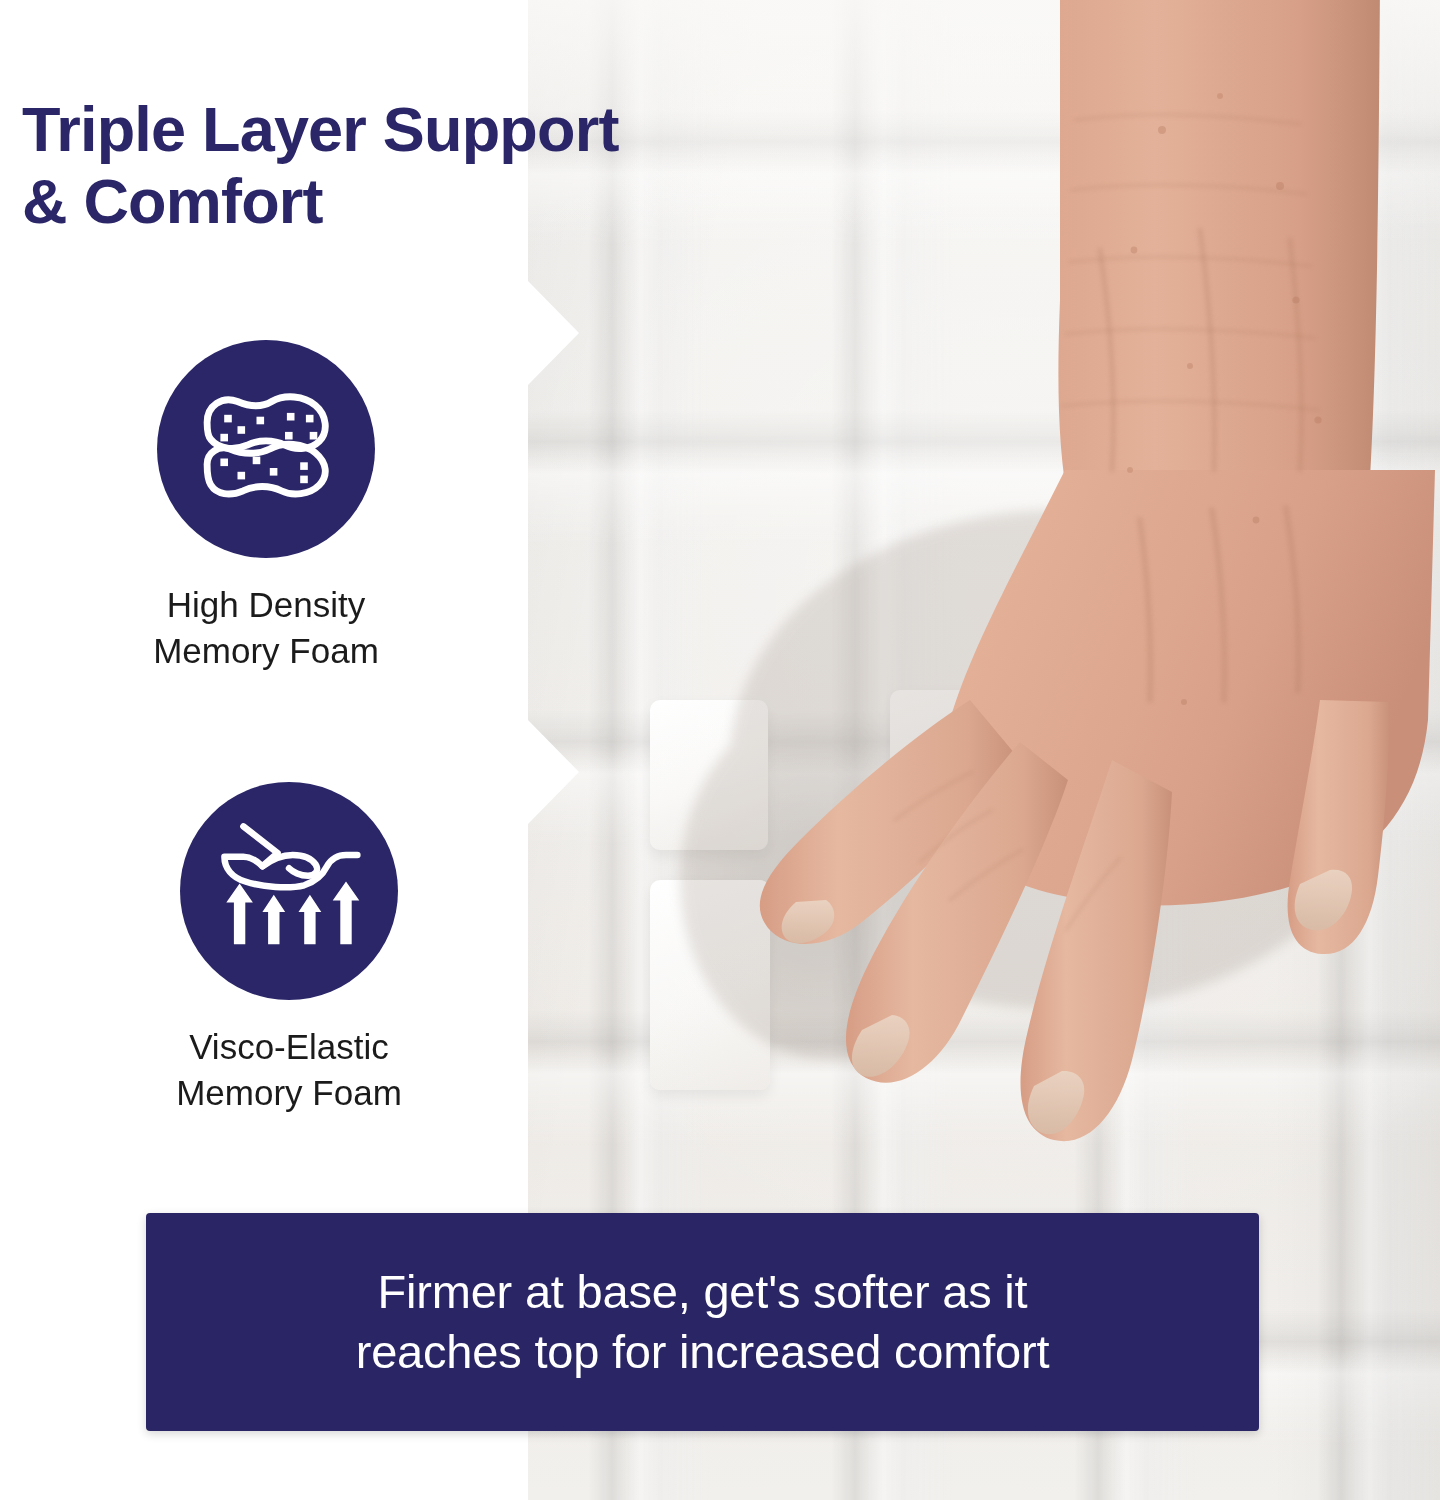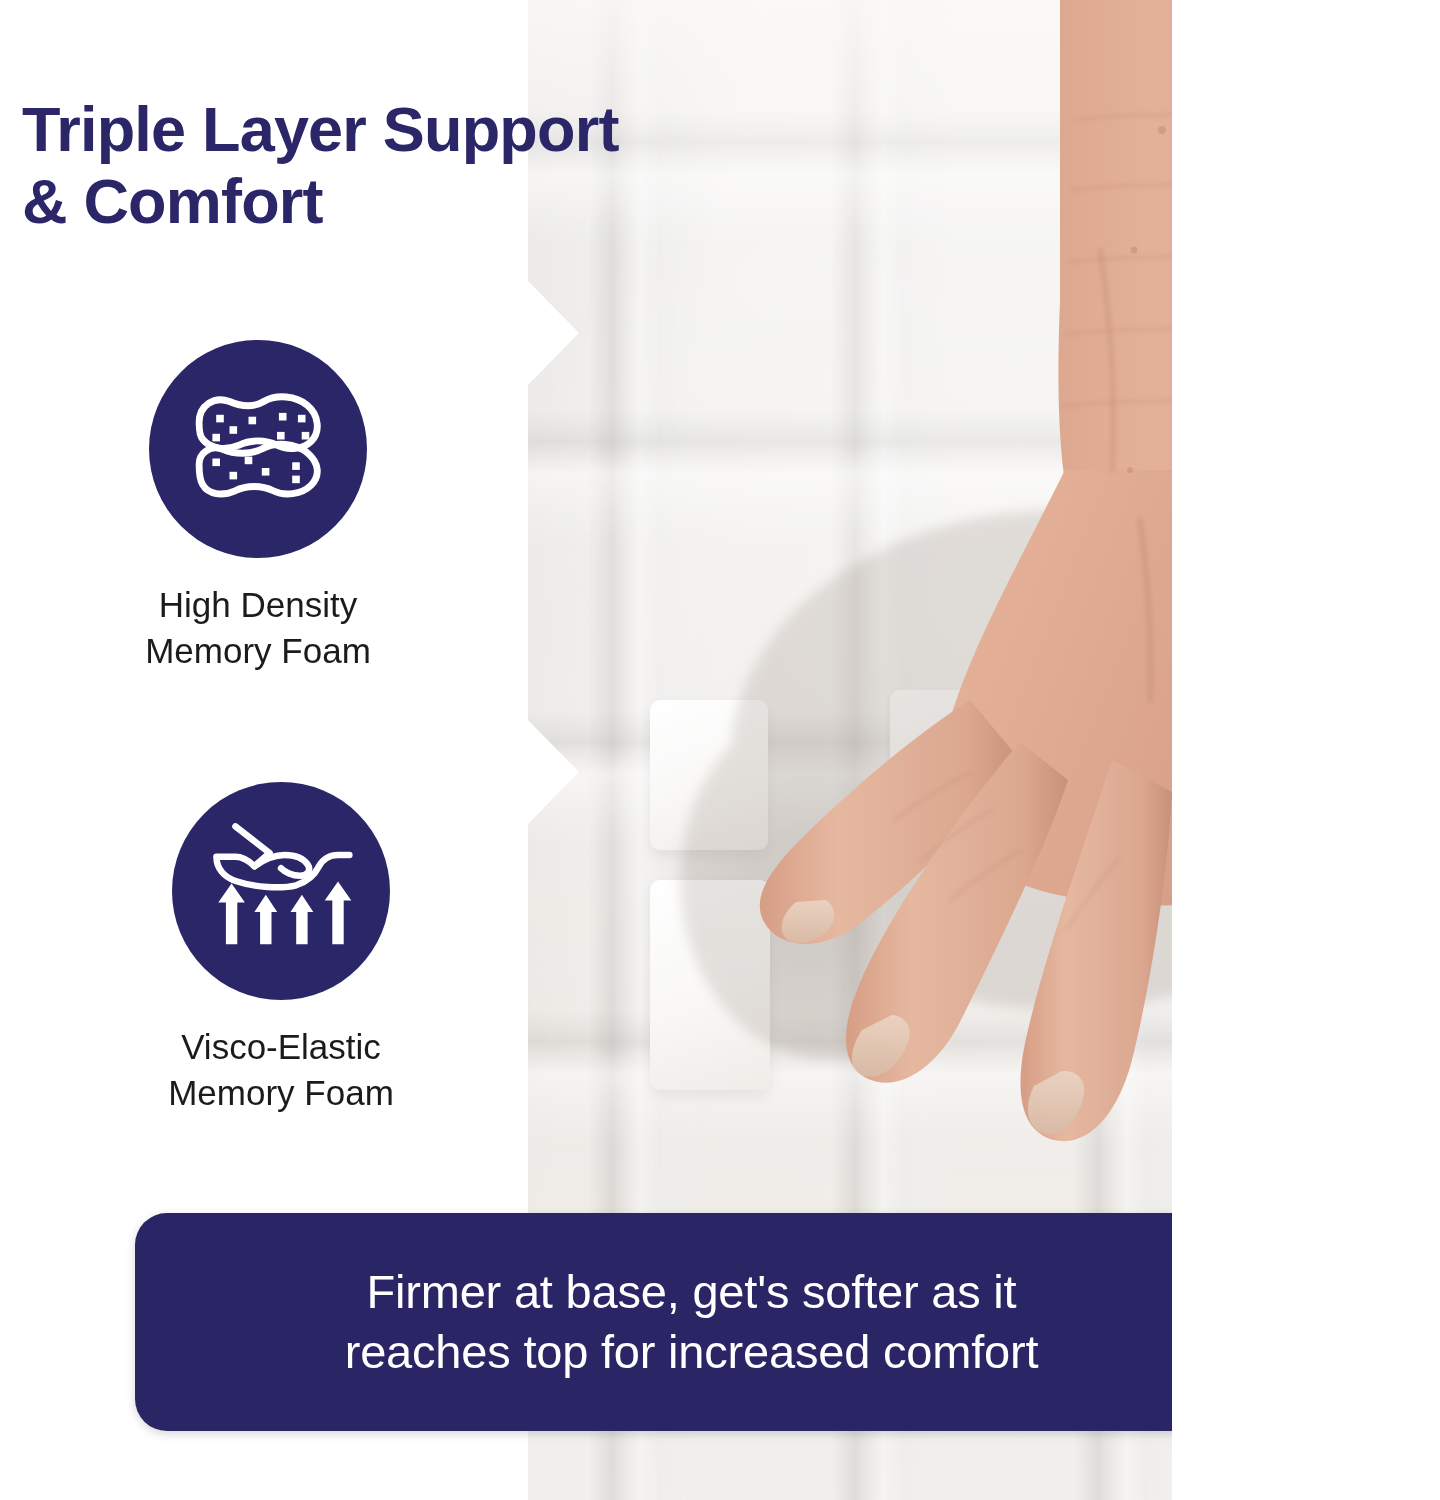--- a/index.html
+++ b/index.html
@@ -7,21 +7,21 @@
     padding: 0;
     background: #ffffff;
   }
   body {
     font-family: "Liberation Sans", sans-serif;
     -webkit-font-smoothing: antialiased;
   }
 
   .canvas {
     position: relative;
-    width: 1172px;
+    width: 1440px;
     height: 1500px;
     overflow: hidden;
     background: #f9a8d4;
   }
 
   
   .photo {
     position: absolute;
     left: 500px;
     top: 0;
@@ -163,21 +163,21 @@
     font-size: 63px;
     font-weight: 700;
     line-height: 1.14;
     letter-spacing: -0.8px;
     white-space: pre-line;
   }
 
   
   .feature {
     position: absolute;
-    left: 8px;
+    left: 16px;
     width: 500px;
     text-align: center;
   }
   .feature-1 { top: 340px; }
   .feature-2 { top: 782px; padding-left: 23px; }
 
   .icon-circle {
     width: 218px;
     height: 218px;
     border-radius: 50%;
@@ -193,26 +193,26 @@
     font-size: 35px;
     line-height: 1.32;
     font-weight: 400;
     letter-spacing: 0px;
     white-space: pre-line;
   }
 
   
   .banner {
     position: absolute;
-    left: 135px;
+    left: 146px;
     top: 1213px;
     width: 1113px;
     height: 218px;
     background: #2a2665;
-    border-radius: 32px;
+    border-radius: 4px;
     display: flex;
     align-items: center;
     justify-content: center;
     box-shadow: 0 3px 10px rgba(0,0,0,0.16);
   }
   .banner-text {
     color: #ffffff;
     font-size: 47px;
     line-height: 1.28;
     font-weight: 400;

